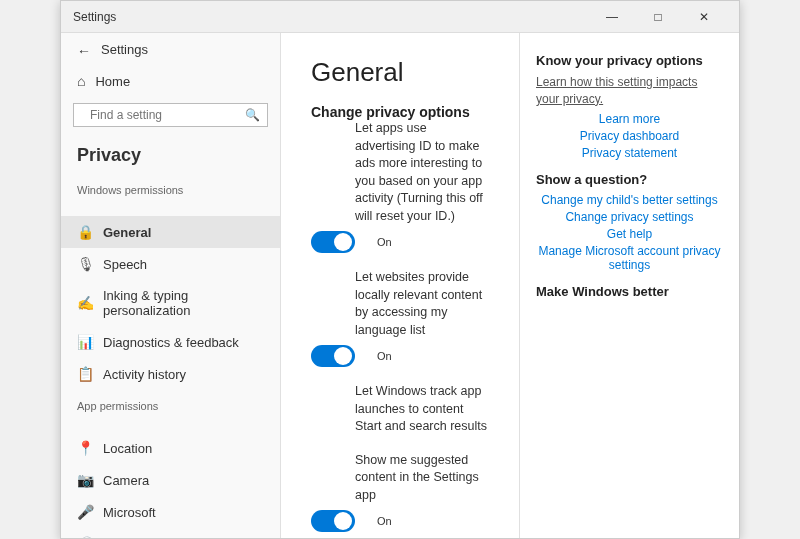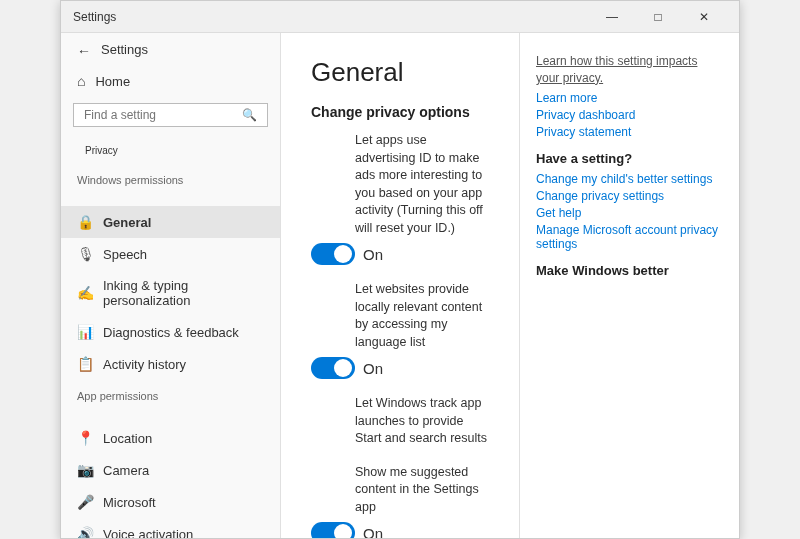--- a/index.html
+++ b/index.html
@@ -90,21 +90,21 @@
     .home-icon {
       margin-right: 10px;
       font-size: 14px;
     }
     .search-box {
       margin: 6px 12px 10px 12px;
       display: flex;
       align-items: center;
       border: 1px solid #bbb;
       background: #fff;
-      padding: 4px 10px;
+      padding: 4px 16px;
     }
     .search-box input {
       border: none;
       outline: none;
       font-size: 12px;
       flex: 1;
       background: transparent;
       color: #555;
     }
     .search-icon-small {
@@ -130,42 +130,41 @@
       font-weight: 600;
     }
     .sidebar-icon {
       margin-right: 10px;
       width: 16px;
       text-align: center;
       font-size: 14px;
       color: #555;
     }
     .privacy-label {
-      font-size: 10px;
-      font-weight: 400;
-      color: #333;
-      padding: 8px 24px;
+      font-size: 18px;
+      font-weight: 700;
+      color: #333;
+      padding: 8px 16px;
     }
     .main {
       flex: 1;
       padding: 24px 30px;
       overflow-y: auto;
       background: #fff;
     }
     .main-title {
       font-size: 26px;
       font-weight: 300;
       color: #222;
       margin-bottom: 16px;
     }
     .section-title {
       font-size: 14px;
       font-weight: 600;
       color: #222;
-      margin-bottom: 12px;
     }
     .setting-item {
       margin-bottom: 16px;
     }
     .setting-desc {
       font-size: 12.5px;
       color: #333;
       margin-bottom: 6px;
       max-width: 480px;
       line-height: 1.4;
@@ -189,22 +188,23 @@
       width: 18px;
       height: 18px;
       background: #fff;
       border-radius: 50%;
       position: absolute;
       top: 2px;
       right: 3px;
       transition: left 0.1s;
     }
     .toggle-label {
-      font-size: 15px;
-      color: #333;
+      font-size: 11px;
+      color: #333;
+      margin-left: 14px;
     }
     .right-panel {
       width: 220px;
       padding: 20px 16px;
       border-left: 1px solid #e0e0e0;
       background: #fff;
       overflow-y: auto;
       flex-shrink: 0;
     }
     .rp-section-title {
@@ -220,20 +220,21 @@
       line-height: 1.4;
       text-decoration: underline;
     }
     .rp-link {
       font-size: 12px;
       color: #0078d7;
       cursor: pointer;
       display: block;
       margin-bottom: 3px;
       text-decoration: none;
+      text-align: center;
     }
     .rp-divider {
       margin: 12px 0;
     }
   </style>
 </head>
 <body>
 
 <div class="window">
 
@@ -320,43 +321,44 @@
         <div class="setting-desc">Let websites provide locally relevant content by accessing my language list</div>
         <div class="toggle-row">
           <div class="toggle">
             <div class="toggle-knob"></div>
           </div>
           <span class="toggle-label">On</span>
         </div>
       </div>
 
       <div class="setting-item">
-        <div class="setting-desc">Let Windows track app launches to provide Start and search results</div>
+        <div class="setting-desc">Let Windows track app launches to content Start and search results</div>
       </div>
 
       <div class="setting-item">
         <div class="setting-desc">Show me suggested content in the Settings app</div>
         <div class="toggle-row">
           <div class="toggle">
             <div class="toggle-knob"></div>
           </div>
           <span class="toggle-label">On</span>
         </div>
       </div>
     </div>
 
     <div class="right-panel">
+      <div class="rp-section-title">Know your privacy options</div>
       <div class="rp-text">Learn how this setting impacts your privacy.</div>
       <a class="rp-link">Learn more</a>
       <a class="rp-link">Privacy dashboard</a>
       <a class="rp-link">Privacy statement</a>
 
       <div class="rp-divider"></div>
 
-      <div class="rp-section-title">Have a setting?</div>
+      <div class="rp-section-title">Show a question?</div>
       <a class="rp-link">Change my child's better settings</a>
       <a class="rp-link">Change privacy settings</a>
       <a class="rp-link">Get help</a>
       <a class="rp-link">Manage Microsoft account privacy settings</a>
 
       <div class="rp-divider"></div>
 
       <div class="rp-section-title">Make Windows better</div>
     </div>
   </div>

